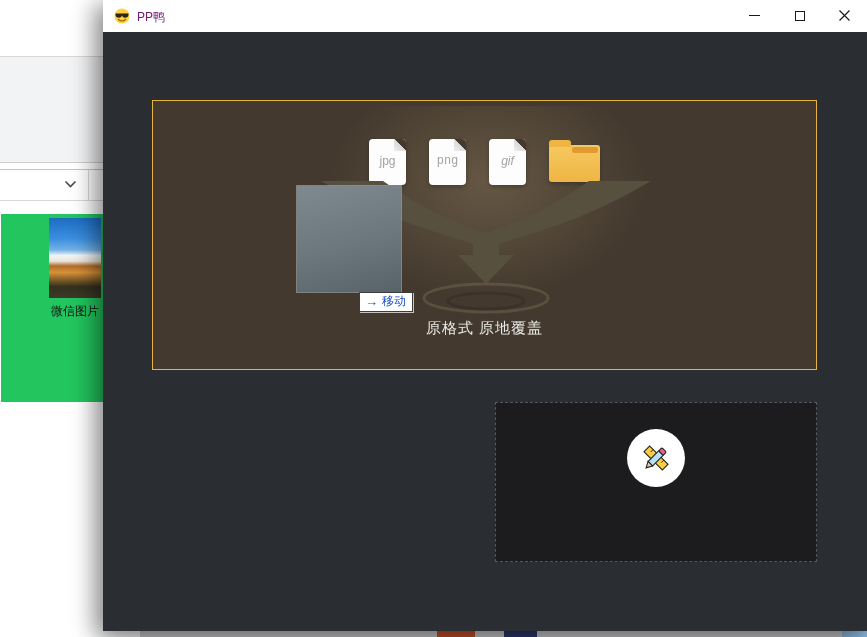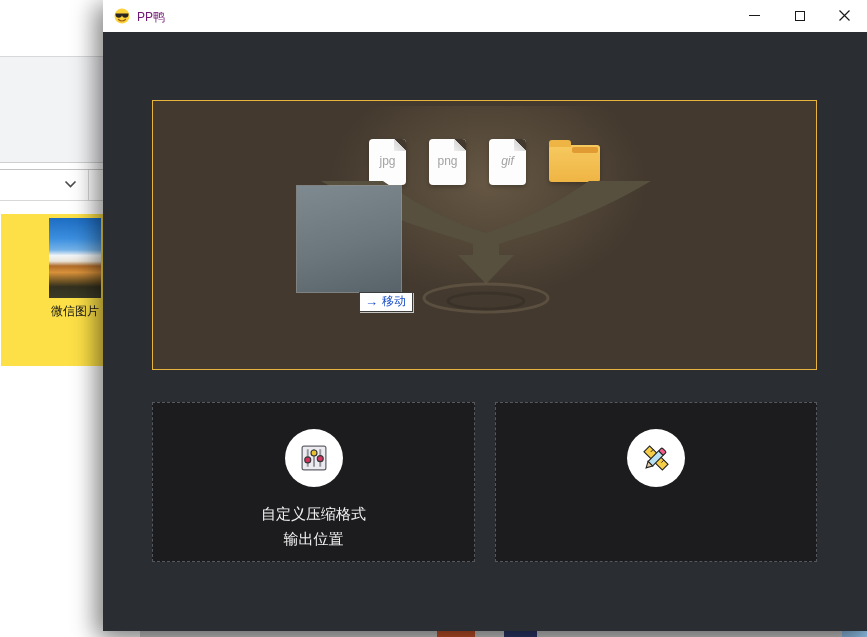--- a/index.html
+++ b/index.html
@@ -8,21 +8,21 @@
   .stage { position:relative; width:867px; height:637px; background:#ffffff; }
 
   
   .explorer { position:absolute; left:0; top:0; width:140px; height:637px; background:#fff; z-index:1; }
   .exp-panel { position:absolute; left:0; top:56px; width:140px; height:107px; background:#f2f3f5;
     border-top:1px solid #d8d8d8; border-bottom:1px solid #cfcfcf; }
   .exp-combo { position:absolute; left:0; top:169px; width:140px; height:32px; background:#fff;
     border-top:1px solid #c4c4c4; border-bottom:1px solid #d8d8d8; }
   .exp-combo .chev { position:absolute; left:64px; top:10px; }
   .exp-vsep { position:absolute; left:88px; top:0; width:1px; height:31px; background:#d8d8d8; }
-  .file-item { position:absolute; left:1px; top:214px; width:128px; height:152px; background:#fde047;padding-left:20px; }
+  .file-item { position:absolute; left:1px; top:214px; width:128px; height:188px; background:#22c55e;padding-left:20px; }
   .thumb { width:52px; height:80px; margin:4px auto 0;
     background:linear-gradient(180deg,#1d6cc2 0%,#3c8fdf 26%,#74b2e8 40%,#f2f5f6 47%,#e9e4da 54%,
       #b06c2a 60%,#d8913b 68%,#7a5a26 78%,#33301f 86%,#3c3a27 100%); }
   .fname { margin-top:3px; text-align:center; font-size:12px; line-height:20px; color:#151515; white-space:nowrap; }
 
   
   .taskbar { position:absolute; left:103px; top:631px; width:764px; height:6px; background:#cfcfcf; z-index:0; }
   .tb-seg { position:absolute; top:0; height:6px; }
   .tb-orange { left:334px; width:38px; background:#c9542a; }
   .tb-navy { left:401px; width:33px; background:#2d3a6e; }
@@ -44,21 +44,21 @@
   
   .dropzone { position:absolute; left:49px; top:68px; width:665px; height:270px;
     background:#43392e; border:1.5px solid #e9b43d; }
   .glow { position:absolute; left:165px; top:5px; width:340px; height:200px;
     background:radial-gradient(ellipse at 50% 38%, rgba(130,112,85,0.55) 0%, rgba(130,112,85,0.0) 66%); }
   .doc { position:absolute; top:38px; width:37px; height:46px; background:#fdfdfd; border-radius:4px;
     box-shadow:0 2px 4px rgba(0,0,0,0.25); }
   .doc .fold { position:absolute; top:0; right:0; width:12px; height:12px;
     background:linear-gradient(225deg,#43392e 0%,#43392e 49%,#d9d9d9 50%,#efefef 100%); border-top-right-radius:4px; }
   .doc .ext { display:block; text-align:center; margin-top:15px; font-size:12px; color:#a3a3a3; }
-  .doc-jpg { left:216px; } .doc-png { left:276px; } .doc-gif { left:336px;font-style:italic; }
+  .doc-jpg { left:216px; } .doc-png { left:276px;font-family:Liberation Mono, monospace; } .doc-gif { left:336px;font-style:italic; }
   .folder { position:absolute; left:396px; top:44px; width:51px; height:37px;
     background:linear-gradient(180deg,#f6c95f 0%,#efb544 100%); border-radius:3px; box-shadow:0 2px 4px rgba(0,0,0,0.25); }
   .folder::before { content:""; position:absolute; left:0; top:-5px; width:22px; height:7px;
     background:#efb544; border-radius:3px 3px 0 0; }
   .folder::after { content:""; position:absolute; right:2px; top:2px; width:26px; height:6px;
     background:#e09b33; border-radius:2px; }
   .funnel { position:absolute; left:168px; top:80px; width:330px; height:135px; }
   .dz-caption { position:absolute; left:0; top:218px; width:100%; text-align:center;
     font-size:15px; color:#edebe7; letter-spacing:1px; }
 
@@ -153,39 +153,23 @@
           <ellipse cx="165" cy="117" rx="62" ry="14" fill="none" stroke="#6f6250" stroke-width="3" opacity="0.55"></ellipse>
           <ellipse cx="165" cy="120" rx="38" ry="8" fill="none" stroke="#352f26" stroke-width="3" opacity="0.6"></ellipse>
         </svg>
 
         <div class="ghost"></div>
         <div class="move-badge">
           <span class="arr">→</span>
           <span>移动</span>
         </div>
 
+        <div class="dz-caption">原格式 原地覆盖</div>
       </div>
 
-      <div class="tile tile-left">
-        <div class="circle">
-          <svg width="30" height="30" viewBox="0 0 24 24">
-            <rect x="2.5" y="2.5" width="19" height="19" rx="1.5" fill="#ebebf0" stroke="#63636b" stroke-width="1"></rect>
-            <line x1="7" y1="5" x2="7" y2="19" stroke="#97979f" stroke-width="1.6"></line>
-            <line x1="12" y1="5" x2="12" y2="19" stroke="#97979f" stroke-width="1.6"></line>
-            <line x1="17" y1="5" x2="17" y2="19" stroke="#97979f" stroke-width="1.6"></line>
-            <circle cx="7" cy="13.5" r="2.4" fill="#d6335c" stroke="#35353a" stroke-width="0.9"></circle>
-            <circle cx="12" cy="8" r="2.4" fill="#e9c22d" stroke="#35353a" stroke-width="0.9"></circle>
-            <circle cx="17" cy="12.5" r="2.4" fill="#d6335c" stroke="#35353a" stroke-width="0.9"></circle>
-          </svg>
-        </div>
-        <div class="tile-label">
-          <div>自定义压缩格式</div>
-          <div>输出位置</div>
-        </div>
-      </div>
 
       <div class="tile tile-right">
         <div class="circle">
           <svg width="34" height="34" viewBox="0 0 34 34">
             <g transform="rotate(45 17 17)">
               <rect x="4" y="13" width="26" height="8" fill="#f5cd49" stroke="#222" stroke-width="1.1"></rect>
               <line x1="9" y1="13" x2="9" y2="16.5" stroke="#222" stroke-width="0.9"></line>
               <line x1="14" y1="13" x2="14" y2="16.5" stroke="#222" stroke-width="0.9"></line>
               <line x1="19" y1="13" x2="19" y2="16.5" stroke="#222" stroke-width="0.9"></line>
               <line x1="24" y1="13" x2="24" y2="16.5" stroke="#222" stroke-width="0.9"></line>

